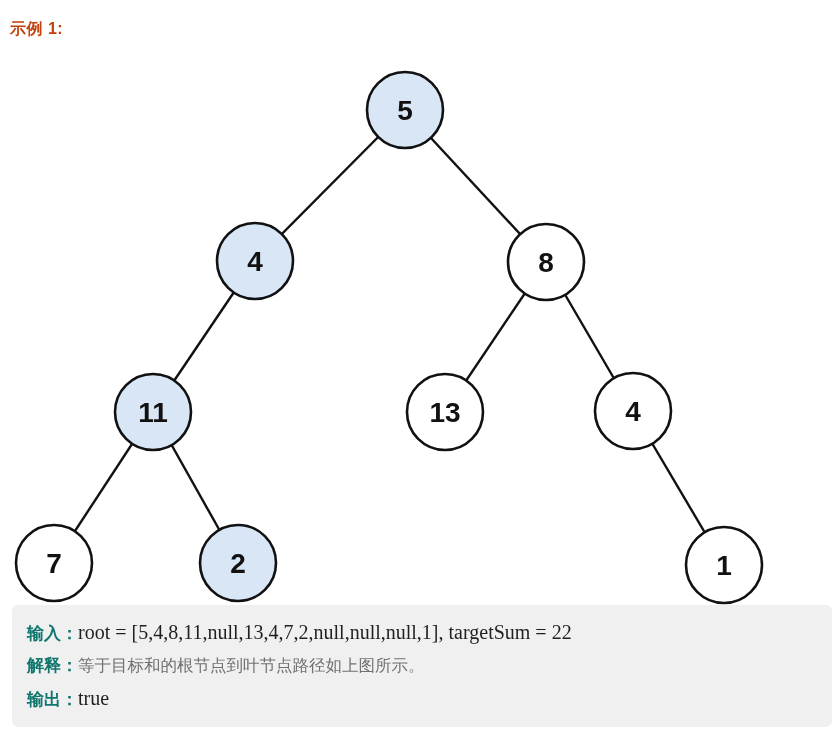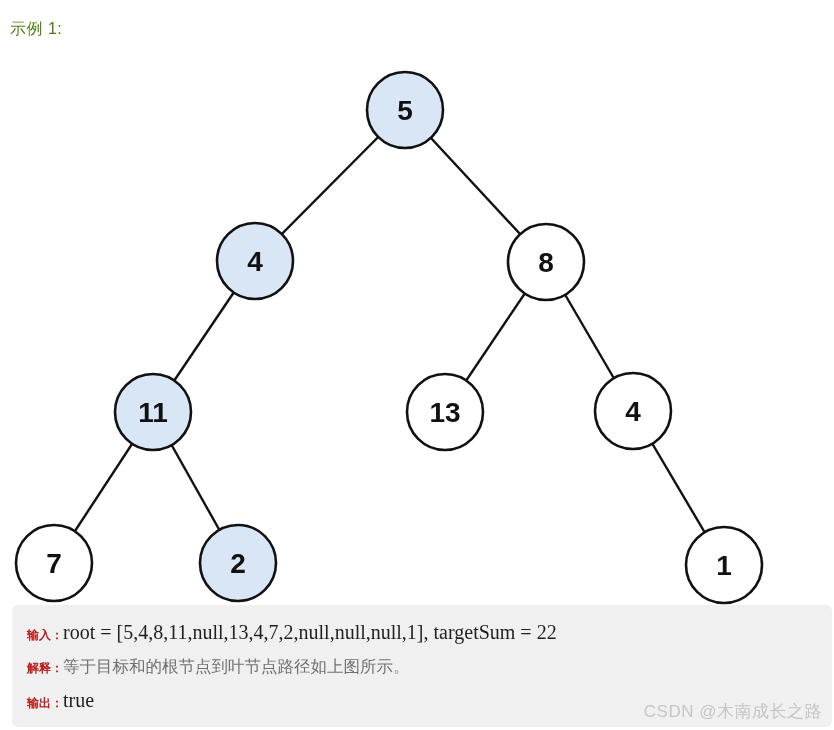--- a/index.html
+++ b/index.html
@@ -9,22 +9,22 @@
     height: 730px;
     overflow: hidden;
     background: #ffffff;
     font-family: "Liberation Sans", sans-serif;
   }
   .example-title {
     position: absolute;
     top: 19px;
     left: 10px;
     font-size: 16px;
-    font-weight: normal;
-    color: #4d7c0f;
+    font-weight: bold;
+    color: #c2410c;
     letter-spacing: 0.5px;
   }
   svg.tree {
     position: absolute;
     top: 0;
     left: 0;
   }
   .tree-node-label {
     font-family: "Liberation Sans", "DejaVu Sans", sans-serif;
     font-weight: bold;
@@ -43,22 +43,22 @@
     box-sizing: border-box;
   }
   .io-line {
     line-height: 32px;
     font-size: 17px;
     white-space: nowrap;
   }
   .io-label {
     font-family: "Liberation Serif", "DejaVu Serif", serif;
     font-weight: bold;
-    color: #b91c1c;
-    font-size: 12px;
+    color: #0f766e;
+    font-size: 17px;
   }
   .io-code {
     font-family: Liberation Serif, serif;
     color: #1f1f1f;
     font-size: 20px;
   }
   .io-explanation {
     font-family: "Liberation Serif", "DejaVu Serif", serif;
     color: #707070;
     font-size: 16.5px;
@@ -132,15 +132,14 @@
       <span class="io-label">输入：</span><span class="io-code">root = [5,4,8,11,null,13,4,7,2,null,null,null,1], targetSum = 22</span>
     </div>
     <div class="io-line">
       <span class="io-label">解释：</span><span class="io-explanation">等于目标和的根节点到叶节点路径如上图所示。</span>
     </div>
     <div class="io-line">
       <span class="io-label">输出：</span><span class="io-code">true</span>
     </div>
   </div>
 
-  <div class="watermark">CSDN @木南成长之路</div>
 
 </div>
 
 </body></html>

